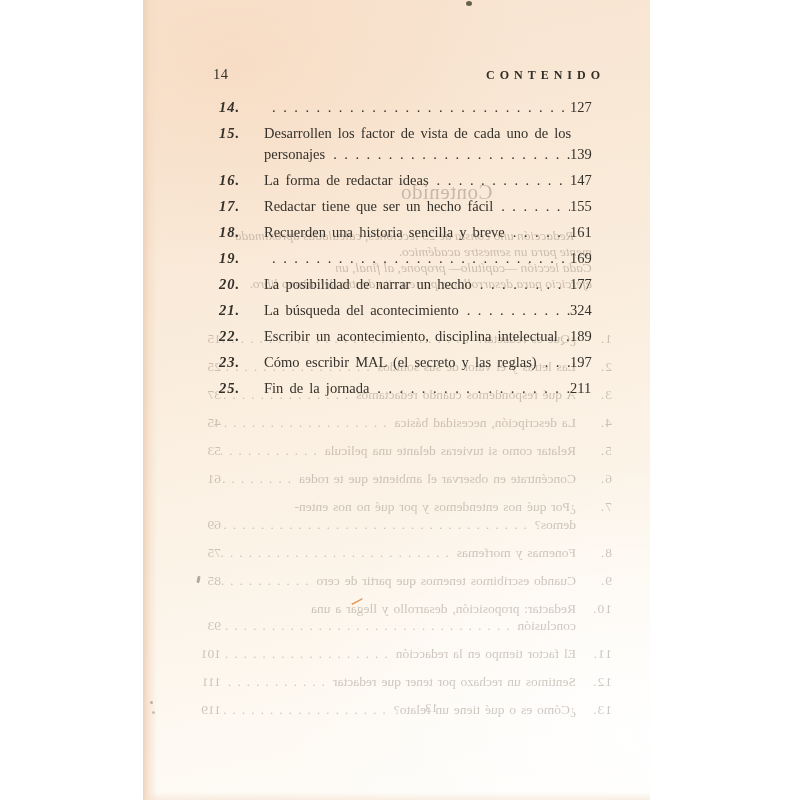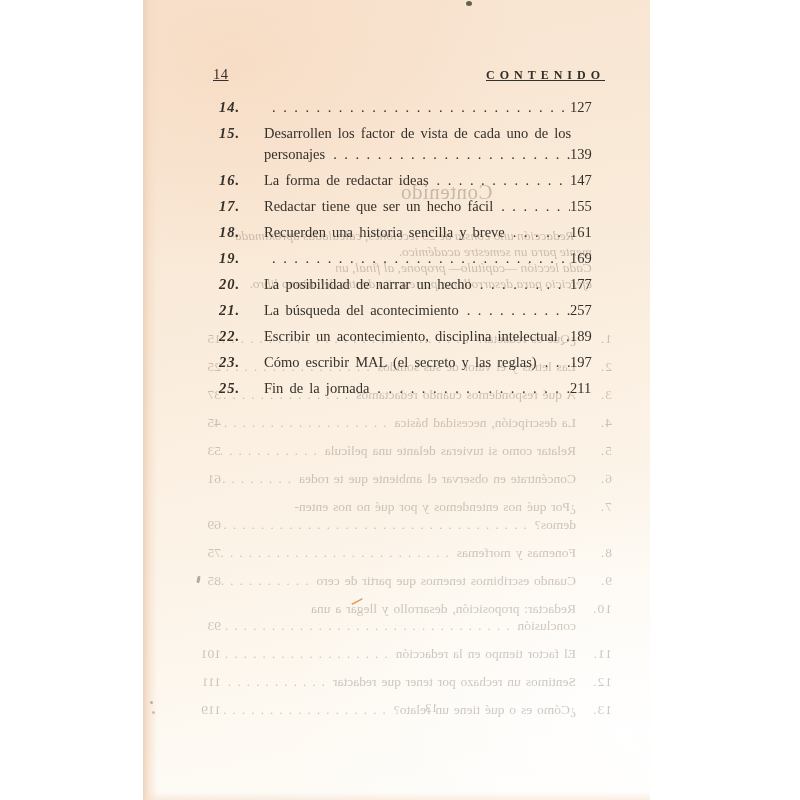--- a/index.html
+++ b/index.html
@@ -23,21 +23,21 @@
   }
   .book-page::after{ 
     content:"";position:absolute;left:0;right:0;bottom:0;height:8px;
     background:linear-gradient(0deg,rgba(244,222,202,.5),rgba(244,222,202,0));
   }
 
   
   .front{position:absolute;inset:0;color:#34302a;}
   .head-row{
     position:absolute;left:70px;right:45px;top:66px;
-    display:flex;justify-content:space-between;align-items:baseline;text-decoration:underline;
+    display:flex;justify-content:space-between;align-items:baseline;
   }
   .folio{font-size:14.5px;letter-spacing:.5px;}
   .running-head{font-size:12px;font-weight:bold;letter-spacing:5px;color:#312d27;}
 
   .toc{position:absolute;left:76px;right:45px;top:97px;}
   .row{
     display:grid;grid-template-columns:45px minmax(0,1fr) 35px;
     margin-bottom:5px;font-size:14.5px;line-height:21px;word-spacing:2.5px;
   }
   .num{font-weight:bold;font-style:italic;align-self:start;letter-spacing:1px;}
@@ -314,21 +314,21 @@
             <span class="pg">177</span>
           </div>
           <div class="row">
             <span class="num">21.</span>
             <div class="body">
               <div class="tline last">
                 <span class="txt">La búsqueda del acontecimiento</span>
                 <span class="leader">............................................................</span>
               </div>
             </div>
-            <span class="pg">257</span>
+            <span class="pg">324</span>
           </div>
           <div class="row">
             <span class="num">22.</span>
             <div class="body">
               <div class="tline last">
                 <span class="txt">Escribir un acontecimiento, disciplina intelectual</span>
                 <span class="leader">............................................................</span>
               </div>
             </div>
             <span class="pg">189</span>

